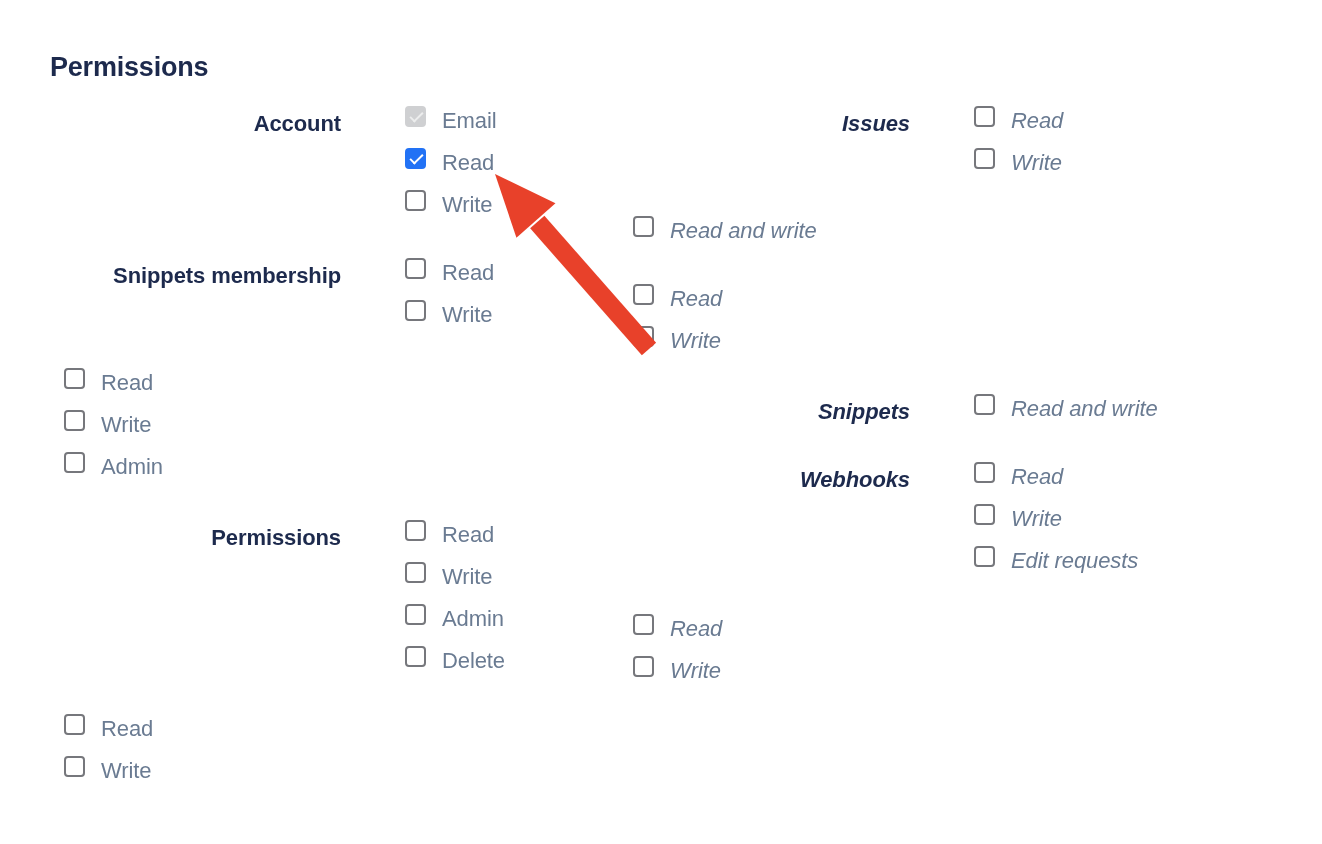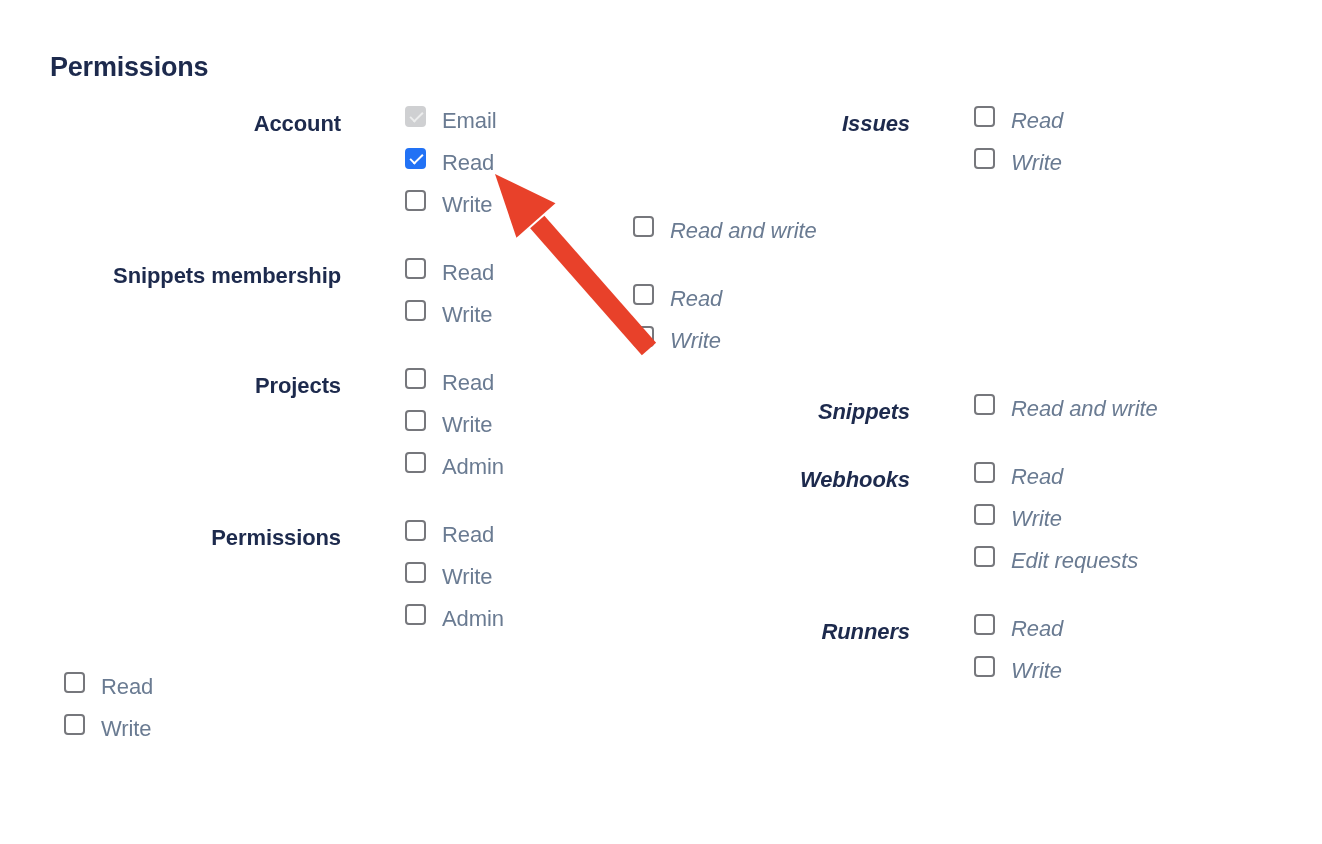--- a/index.html
+++ b/index.html
@@ -166,21 +166,20 @@
             <span class="cbox"></span>
             <span class="opt-label">Read</span>
           </label>
           <label class="opt-row">
             <span class="cbox"></span>
             <span class="opt-label">Write</span>
           </label>
         </div>
       </div>
       <div class="perm-group">
-        <div class="group-label">Projects</div>
         <div class="options">
           <label class="opt-row">
             <span class="cbox"></span>
             <span class="opt-label">Read</span>
           </label>
           <label class="opt-row">
             <span class="cbox"></span>
             <span class="opt-label">Write</span>
           </label>
           <label class="opt-row">
@@ -196,20 +195,24 @@
             <span class="cbox"></span>
             <span class="opt-label">Read</span>
           </label>
           <label class="opt-row">
             <span class="cbox"></span>
             <span class="opt-label">Write</span>
           </label>
           <label class="opt-row">
             <span class="cbox"></span>
             <span class="opt-label">Admin</span>
+          </label>
+          <label class="opt-row">
+            <span class="cbox"></span>
+            <span class="opt-label">Delete</span>
           </label>
         </div>
       </div>
       <div class="perm-group">
         <div class="options">
           <label class="opt-row">
             <span class="cbox"></span>
             <span class="opt-label">Read</span>
           </label>
           <label class="opt-row">
@@ -273,21 +276,20 @@
             <span class="cbox"></span>
             <span class="opt-label">Write</span>
           </label>
           <label class="opt-row">
             <span class="cbox"></span>
             <span class="opt-label">Edit requests</span>
           </label>
         </div>
       </div>
       <div class="perm-group">
-        <div class="group-label">Runners</div>
         <div class="options">
           <label class="opt-row">
             <span class="cbox"></span>
             <span class="opt-label">Read</span>
           </label>
           <label class="opt-row">
             <span class="cbox"></span>
             <span class="opt-label">Write</span>
           </label>
         </div>

